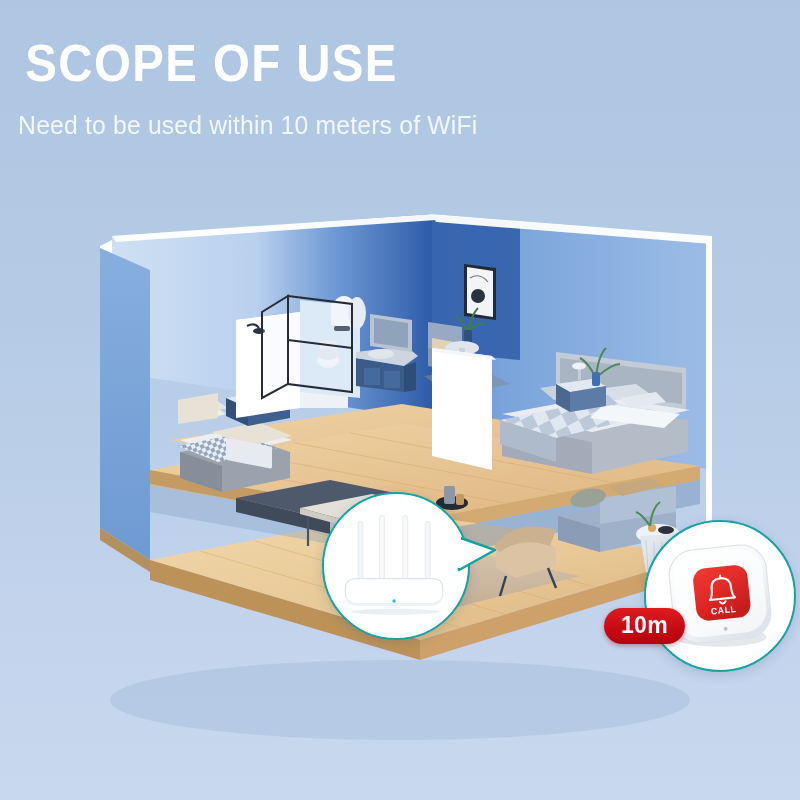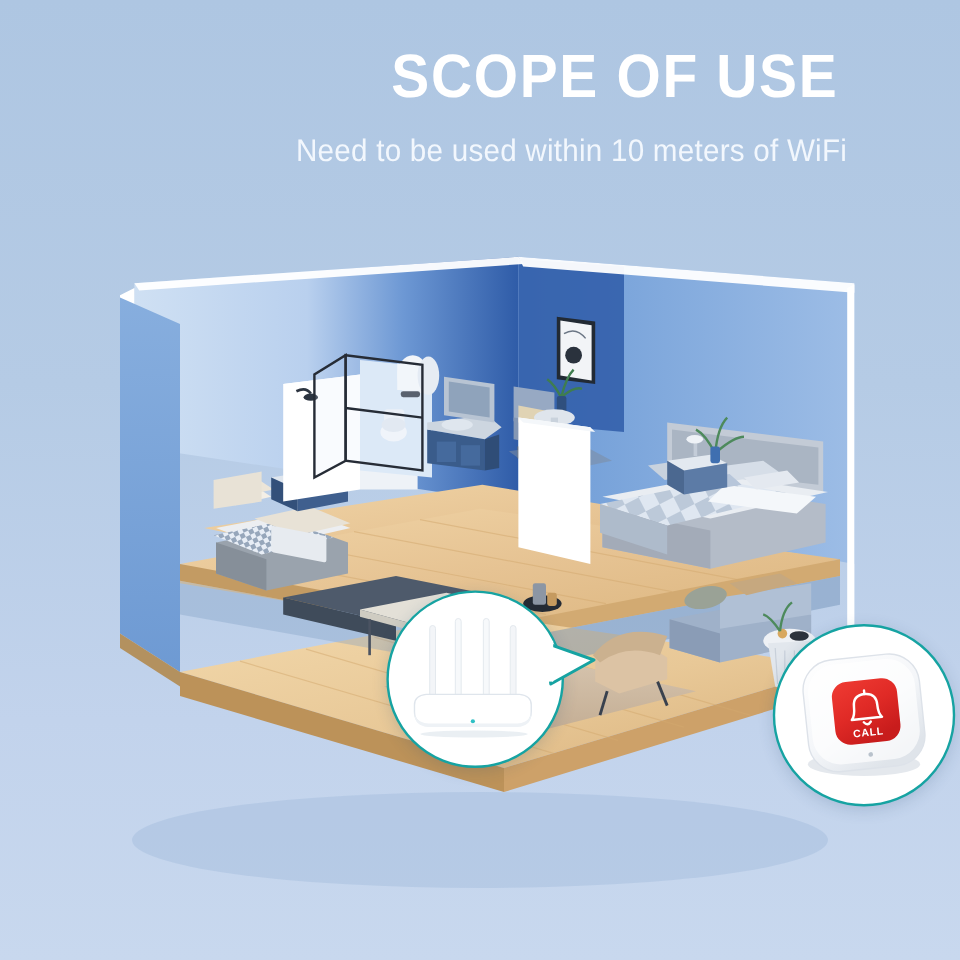--- a/index.html
+++ b/index.html
@@ -6,21 +6,21 @@
   * { margin:0; padding:0; box-sizing:border-box; }
   html,body { width:800px; height:800px; overflow:hidden; }
   body {
     font-family: "Liberation Sans", sans-serif;
     background: linear-gradient(180deg, #aec6e2 0%, #b5cbe5 40%, #c2d3ec 75%, #c8d8ee 100%);
     position:relative;
   }
   #stage { position:absolute; inset:0; }
 
   
-  .header { position:absolute; top:0; left:0; width:724px; text-align:right; }
+  .header { position:absolute; top:0; left:0; width:724px; text-align:left; }
   .title {
     font-family:"Liberation Sans", sans-serif;
     font-weight:700; font-size:51px; letter-spacing:1.5px;
     color:#ffffff; margin-top:38px; line-height:1;
     transform:scaleX(0.93); transform-origin:center;
   }
   .subtitle {
     font-family:"Liberation Sans", sans-serif;
     font-weight:300; font-size:26px; color:#f2f7fd;
     margin-top:21px; letter-spacing:0.2px;
@@ -377,14 +377,15 @@
           <path d="M78 55 l0 3"></path>
           <path d="M75 82 q3 4 6 0"></path>
         </g>
         <text x="78" y="94" text-anchor="middle" font-family="Liberation Sans, sans-serif" font-size="9" font-weight="700" fill="#ffffff" letter-spacing="0.6">CALL</text>
 
         <circle cx="78" cy="110" r="2" fill="#b9c2cc"></circle>
       </g>
     </svg>
   </div>
 
+  <div class="badge-10m">10m</div>
 
 </div>
 
 </body></html>

